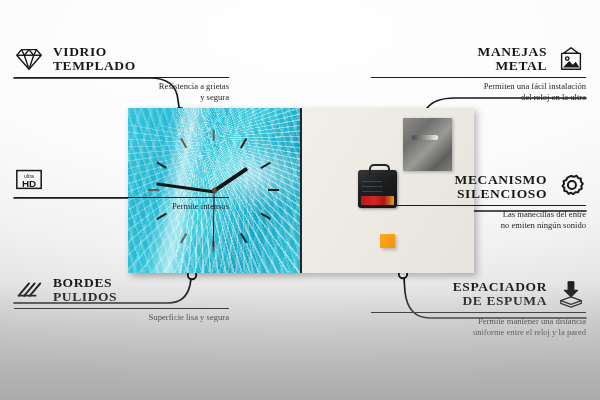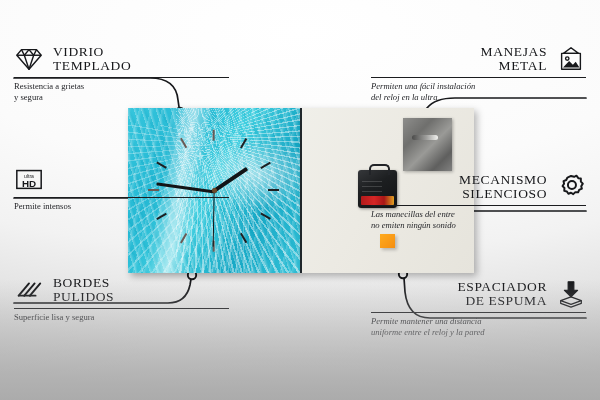--- a/index.html
+++ b/index.html
@@ -22,31 +22,31 @@
   
   #wires{position:absolute;inset:0;width:600px;height:400px;}
 
   
   .feature{position:absolute;width:215px;}
   .feature .head{display:flex;align-items:center;gap:9px;}
   .feature.left .head{justify-content:flex-start;}
   .feature.right .head{justify-content:flex-end;}
   .title{
     font-family:"Liberation Serif",serif;
-    font-weight:400;font-size:13.5px;line-height:14.5px;
+    font-weight:700;font-size:13.5px;line-height:14.5px;
     letter-spacing:.6px;color:#16171a;text-transform:uppercase;
   }
   .feature.left .title{text-align:left;}
   .feature.right .title{text-align:right;}
   .rule{height:1.4px;background:#1b1c1f;margin:3px 0 3px;}
   .desc{
     font-family:"Liberation Serif",serif;
-    font-size:8.6px;line-height:10.6px;color:#25262a;
-  }
-  .feature.right .desc{font-style:italic;}
+    font-size:8.6px;line-height:10.6px;color:#25262a;text-align:right;
+  }
+  .feature.right .desc{}
   .ic{flex:0 0 auto;width:30px;height:30px;display:block;}
 
   
   #product{position:absolute;left:128px;top:108px;width:344px;height:165px;}
   .clockface{
     position:absolute;left:0;top:0;width:172px;height:165px;
     background:
       radial-gradient(ellipse 60% 40% at 74% 40%, rgba(255,255,255,.55) 0%, rgba(255,255,255,0) 55%),
       repeating-linear-gradient(72deg, rgba(255,255,255,.30) 0px, rgba(255,255,255,0) 3px, rgba(255,255,255,0) 7px),
       repeating-linear-gradient(104deg, rgba(255,255,255,.20) 0px, rgba(255,255,255,0) 4px, rgba(255,255,255,0) 11px),

